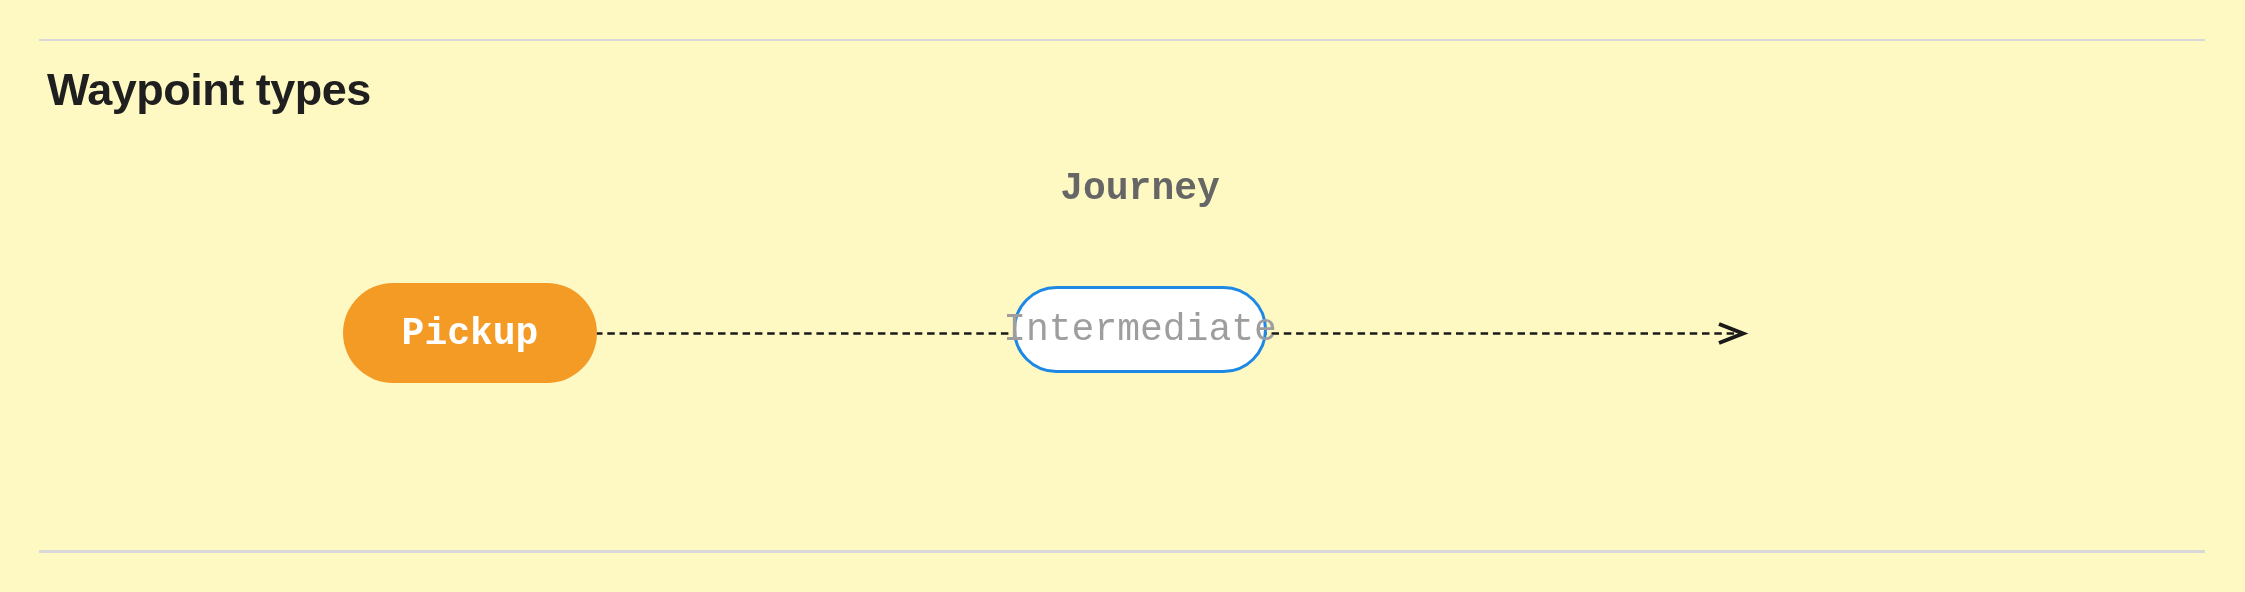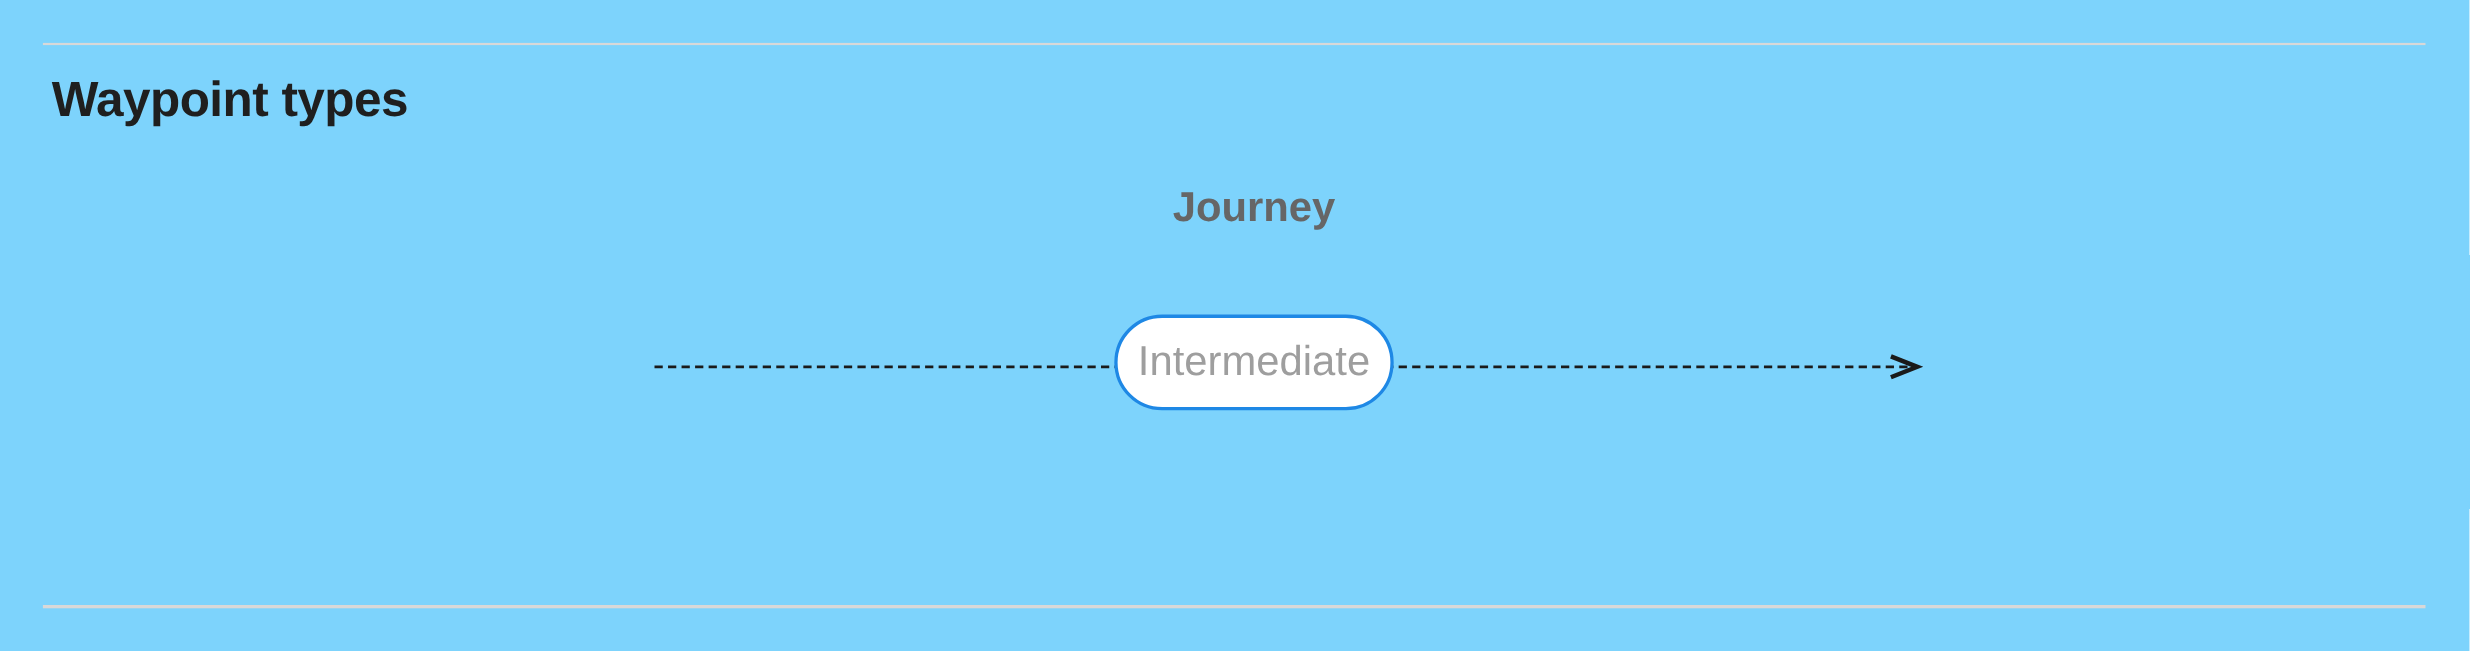--- a/index.html
+++ b/index.html
@@ -14,21 +14,21 @@
   }
   * { margin: 0; padding: 0; box-sizing: border-box; }
   html, body {
     background: #FFFFFF;
     font-family: "Liberation Sans", "DejaVu Sans", sans-serif;
   }
   .canvas {
     position: relative;
     width: 2245px;
     height: 592px;
-    background: #7dd3fc;
+    background: #fef9c3;
     overflow: hidden;
   }
   .divider {
     position: absolute;
     left: 39px;
     width: 2166px;
     background: var(--divider);
   }
   .divider.top { top: 39px; height: 2px; }
   .divider.bottom { top: 550px; height: 3px; }
@@ -38,21 +38,21 @@
     left: 47px;
     top: 67px;
     font-size: 45px;
     line-height: 45px;
     font-weight: 700;
     letter-spacing: -0.5px;
     color: var(--heading-text);
     white-space: nowrap;
   }
 
-  .figure { position: absolute; inset: 0; }
+  .figure { position: absolute; inset: 0; font-family: Liberation Mono, monospace; }
 
   .journey-label {
     position: absolute;
     left: 1013px;
     top: 169px;
     width: 254px;
     text-align: center;
     font-size: 38px;
     line-height: 40px;
     font-weight: 700;
@@ -127,20 +127,23 @@
 
   <div class="figure">
 
     <svg class="connector-svg" viewBox="0 0 2245 592" xmlns="http://www.w3.org/2000/svg" aria-hidden="true">
       <line class="dash-line" x1="595" y1="333.5" x2="1737" y2="333.5"></line>
       <polyline class="arrow-head" points="1719,324 1743,333.5 1719,343"></polyline>
     </svg>
 
     <div class="journey-label">Journey</div>
 
+    <div class="node filled pickup">
+      <span class="node-label">Pickup</span>
+    </div>
 
     <div class="node outlined intermediate">
       <span class="node-label">Intermediate</span>
     </div>
 
 
   </div>
 
   <div class="divider bottom"></div>
 

